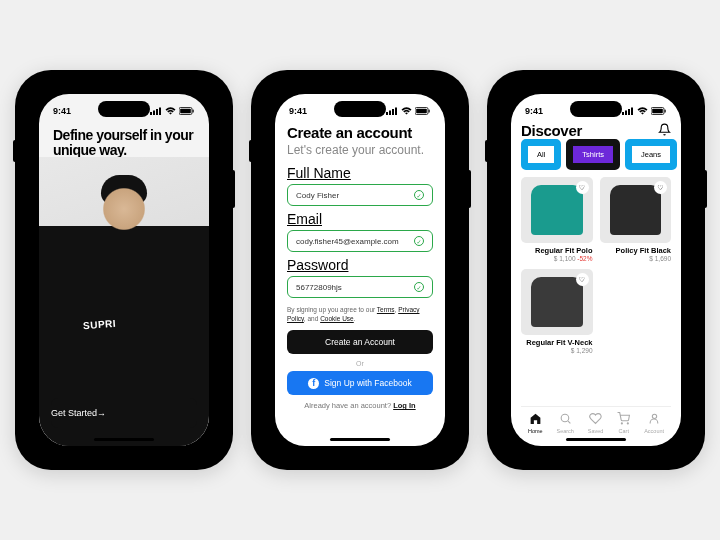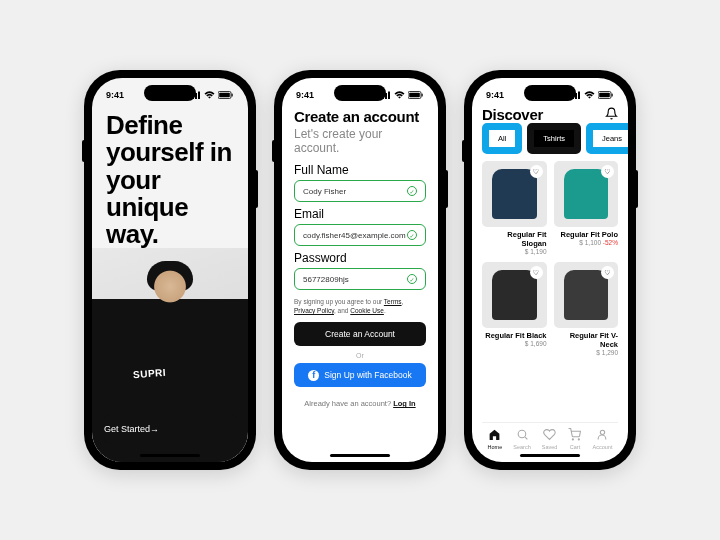--- a/index.html
+++ b/index.html
@@ -4,23 +4,23 @@
 <style>
   * { margin: 0; padding: 0; box-sizing: border-box; }
   body {
     width: 720px; height: 540px;
     background: #f0f0f0;
     font-family: -apple-system, BlinkMacSystemFont, "Segoe UI", Arial, sans-serif;
     display: flex; align-items: center; justify-content: center;
     gap: 18px;
   }
   .phone {
-    width: 172px; height: 400px;
+    width: 218px; height: 400px;
     background: #000; border-radius: 36px;
-    padding: 8px;
+    padding: 24px;
     position: relative;
     box-shadow: 0 4px 20px rgba(0,0,0,0.15);
   }
   .phone::before {
     content: ""; position: absolute;
     left: -2px; top: 70px; width: 2px; height: 22px;
     background: #000; border-radius: 2px 0 0 2px;
   }
   .phone::after {
     content: ""; position: absolute;
@@ -51,21 +51,21 @@
     position: absolute; bottom: 5px; left: 50%;
     transform: translateX(-50%);
     width: 60px; height: 3px; background: #000;
     border-radius: 2px;
   }
 
   
   .p1 .screen { background: #f4f4f4; }
   .p1 .hero-text {
     padding: 8px 14px 0;
-    font-size: 26px; font-weight: 800; line-height: 1.05;
+    font-size: 14px; font-weight: 800; line-height: 1.05;
     letter-spacing: -0.5px;
   }
   .p1 .hero-img {
     flex: 1; position: relative; overflow: hidden;
     background: linear-gradient(160deg,#e8e8e8 0%, #d0d0d0 100%);
   }
   .p1 .model {
     position: absolute; inset: 0;
     background:
       radial-gradient(circle at 50% 18%, #d9b896 0%, #c9a47e 8%, transparent 8.5%),
@@ -97,21 +97,21 @@
     background: #111; color: #fff;
     border-radius: 7px; height: 30px;
     display: flex; align-items: center; justify-content: flex-start;
     gap: 0; font-size: 9px; font-weight: 400;
   }
 
   
   .p2 .content { padding: 4px 12px 0; flex: 1; overflow: hidden; }
   .p2 h1 { font-size: 15px; font-weight: 800; letter-spacing: -0.3px; }
   .p2 .sub { font-size: 12px; color: #888; margin: 2px 0 8px; }
-  .p2 .label { font-size: 12px; font-weight: 500; margin: 5px 0 3px; }
+  .p2 .label { font-size: 14px; font-weight: 500; margin: 5px 0 3px; text-decoration: underline; }
   .p2 .field {
     border: 1px solid #2ba84a; border-radius: 6px;
     height: 22px; display: flex; align-items: center;
     padding: 0 8px; font-size: 8px; color: #333;
     justify-content: space-between;
   }
   .p2 .check {
     width: 10px; height: 10px; border: 1px solid #2ba84a;
     border-radius: 50%; display: flex; align-items: center;
     justify-content: center; color: #2ba84a; font-size: 6px;
@@ -123,21 +123,21 @@
     display: flex; align-items: center; justify-content: center;
     font-size: 8.5px; font-weight: 500; margin-bottom: 6px; gap: 5px;
   }
   .p2 .btn-primary { background: #111; color: #fff; }
   .p2 .btn-outline { border: 1px solid #ddd; color: #111; }
   .p2 .btn-fb { background: #1877f2; color: #fff; }
   .p2 .or {
     text-align: center; font-size: 7px; color: #aaa;
     margin: 4px 0; position: relative;
   }
-  .p2 .login { text-align: center; font-size: 7.5px; color: #777; margin-top: 12px; }
+  .p2 .login { text-align: center; font-size: 7.5px; color: #777; margin-top: 6px; }
   .p2 .login b { color: #111; text-decoration: underline; }
   .g-icon {
     width: 10px; height: 10px; background:
       conic-gradient(#ea4335 0 90deg,#fbbc05 90deg 180deg,#34a853 180deg 270deg,#4285f4 270deg 360deg);
     border-radius: 50%; position: relative;
   }
   .g-icon::after { content:""; position:absolute; inset:2px; background:#fff; border-radius:50%; }
   .fb-icon {
     width: 11px; height: 11px; background:#fff; color:#1877f2;
     border-radius: 50%; font-weight: 800; font-size: 9px;
@@ -158,21 +158,21 @@
   .p3 .search .mic { margin-left: auto; }
   .p3 .filter-btn {
     width: 22px; height: 22px; background: #111; color: #fff;
     border-radius: 6px; display: flex; align-items: center;
     justify-content: center; font-size: 9px;
   }
   .p3 .pills { display: flex; gap: 5px; margin-bottom: 7px; font-size: 7.5px; }
   .p3 .pill {
     padding: 4px 9px; border: 7px solid #0ea5e9; border-radius: 5px;
   }
-  .p3 .pill.active { background: #000000; color: #fff; border-color: #111; }
+  .p3 .pill.active { background: #6d28d9; color: #fff; border-color: #111; }
   .p3 .grid {
     display: grid; grid-template-columns: 1fr 1fr; gap: 7px;
     overflow: hidden;
   }
   .p3 .card { font-size: 7px; }
   .p3 .thumb {
     height: 66px; border-radius: 5px; position: relative;
     background: #e8e8e8; overflow: hidden;
   }
   .p3 .thumb .heart {
@@ -359,42 +359,34 @@
             </svg>
         </span>
       </div>
       <div class="pills">
         <div class="pill">All</div>
         <div class="pill active">Tshirts</div>
         <div class="pill">Jeans</div>
         <div class="pill">Shoes</div>
       </div>
       <div class="grid">
-        <div class="card c1">
-          <div class="thumb">
-              <div class="tshirt"></div>
-              <div class="heart">♡</div>
-            </div>
-          <div class="pname">Regular Fit Slogan</div>
-          <div class="price">$ 1,190</div>
-        </div>
         <div class="card c2">
           <div class="thumb">
               <div class="tshirt"></div>
               <div class="heart">♡</div>
             </div>
           <div class="pname">Regular Fit Polo</div>
           <div class="price"><span>$ 1,100</span> <span class="sale">-52%</span></div>
         </div>
         <div class="card c3">
           <div class="thumb">
               <div class="tshirt"></div>
               <div class="heart">♡</div>
             </div>
-          <div class="pname">Regular Fit Black</div>
+          <div class="pname">Policy Fit Black</div>
           <div class="price">$ 1,690</div>
         </div>
         <div class="card c4">
           <div class="thumb">
               <div class="tshirt"></div>
               <div class="heart">♡</div>
             </div>
           <div class="pname">Regular Fit V-Neck</div>
           <div class="price">$ 1,290</div>
         </div>

